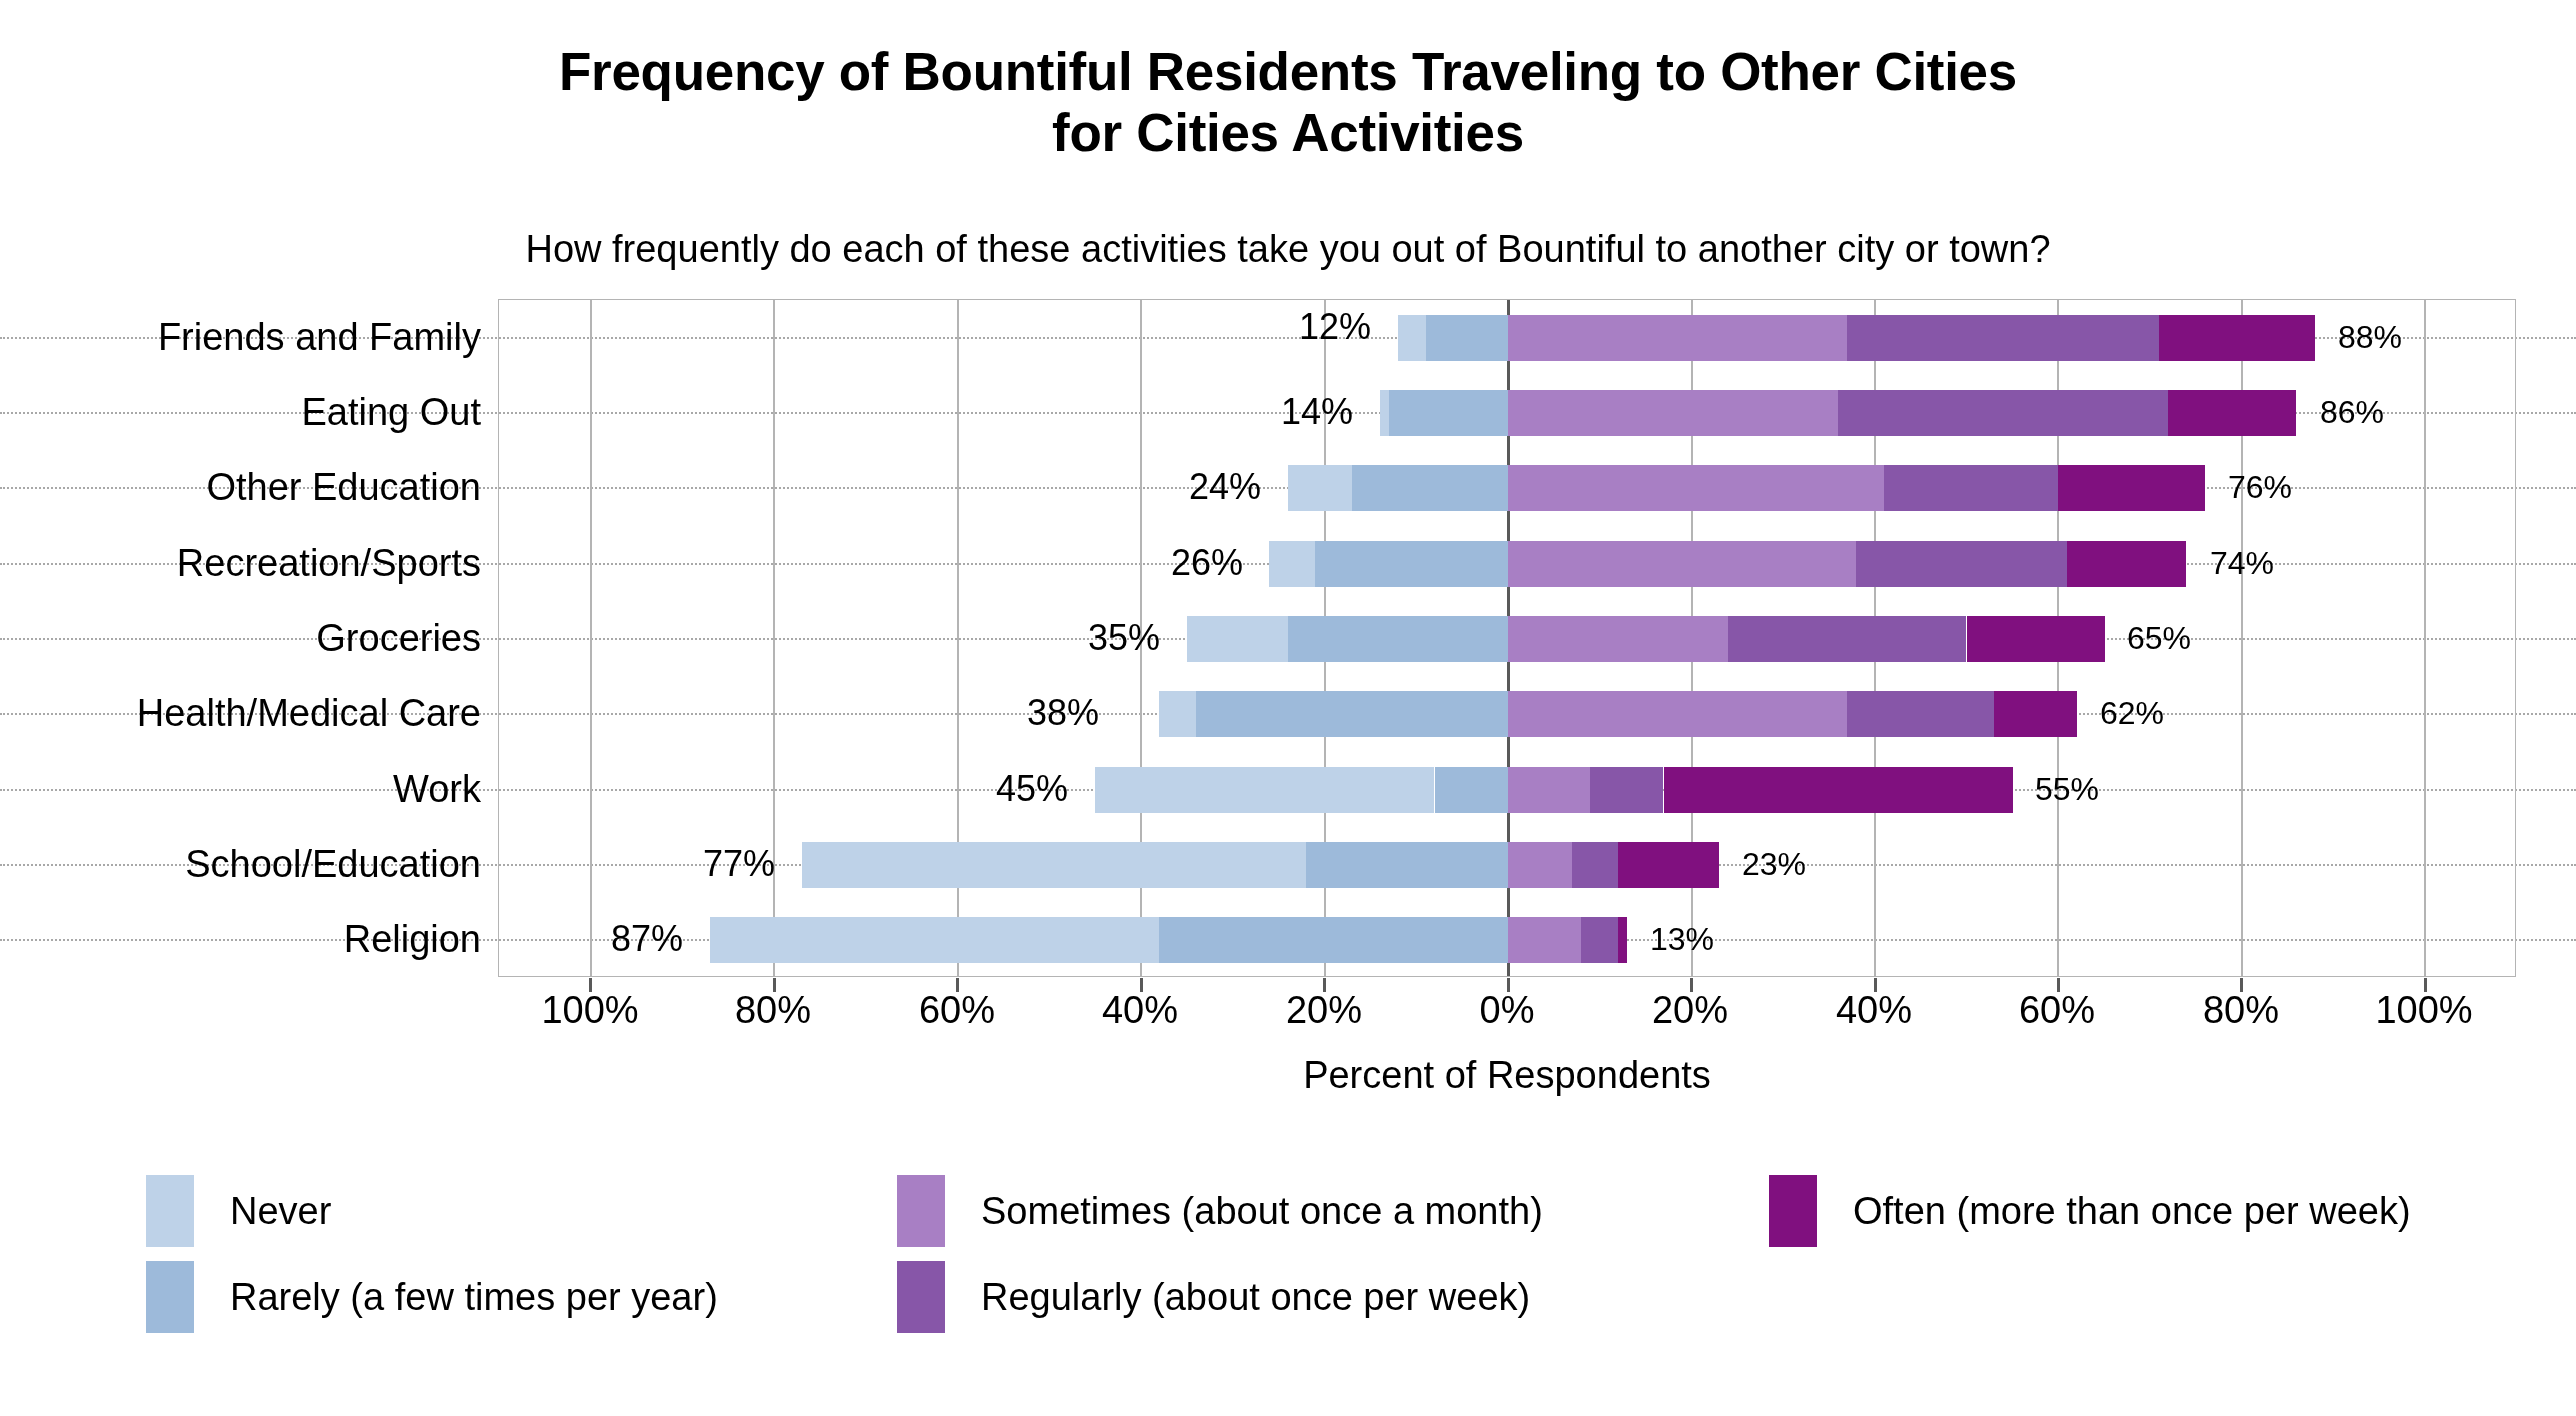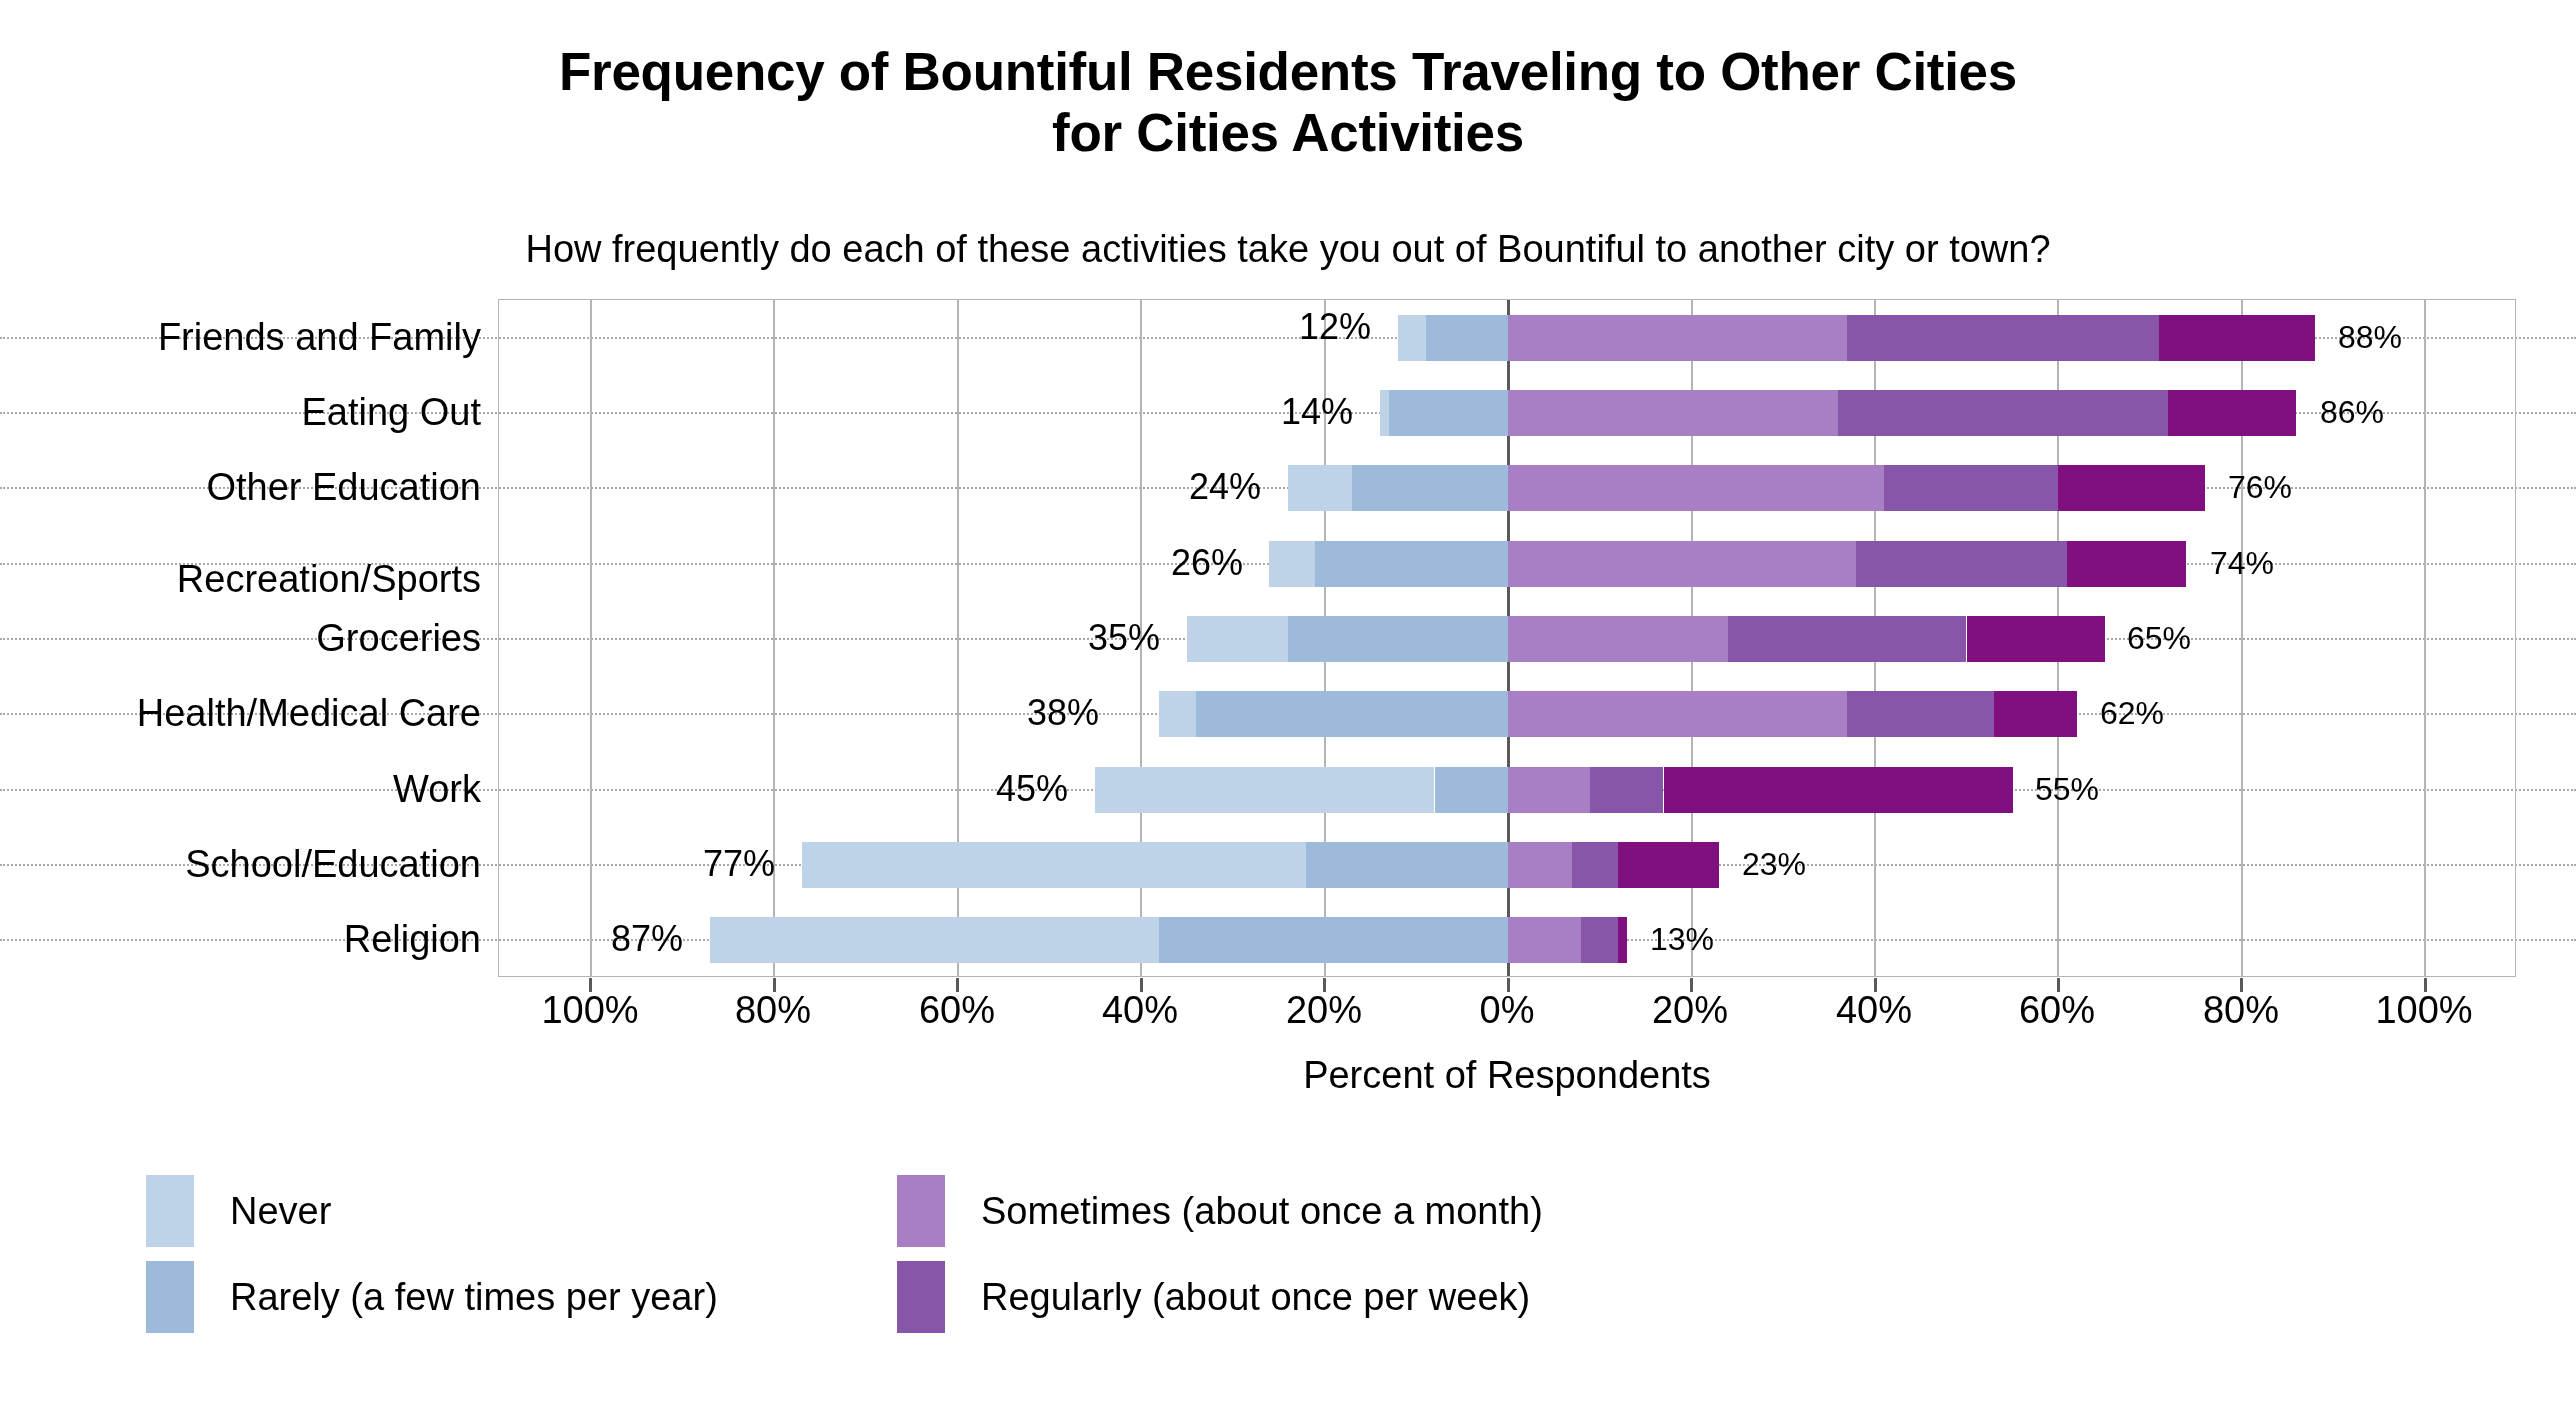--- a/index.html
+++ b/index.html
@@ -170,21 +170,21 @@
       <div class="seg" style="left: 211px; width: 449px; top: 617px; height: 46px; background: rgb(190, 210, 232);"></div>
       <div class="seg" style="left: 1009px; width: 73px; top: 617px; height: 46px; background: rgb(168, 127, 196);"></div>
       <div class="seg" style="left: 1082px; width: 37px; top: 617px; height: 46px; background: rgb(135, 86, 168);"></div>
       <div class="seg" style="left: 1119px; width: 9.2px; top: 617px; height: 46px; background: rgb(128, 16, 127);"></div>
     </div>
 
   <div id="cats">
       <div class="cat" style="top: 337px;">Friends and Family</div>
       <div class="cat" style="top: 412px;">Eating Out</div>
       <div class="cat" style="top: 487px;">Other Education</div>
-      <div class="cat" style="top: 579px;">Recreation/Sports</div>
+      <div class="cat" style="top: 563px;">Recreation/Sports</div>
       <div class="cat" style="top: 638px;">Groceries</div>
       <div class="cat" style="top: 713px;">Health/Medical Care</div>
       <div class="cat" style="top: 789px;">Work</div>
       <div class="cat" style="top: 864px;">School/Education</div>
       <div class="cat" style="top: 939px;">Religion</div>
     </div>
   <div id="xticks">
       <div class="xtick" style="left: 590px;">100%</div>
       <div class="xtick" style="left: 773px;">80%</div>
       <div class="xtick" style="left: 957px;">60%</div>
@@ -201,20 +201,24 @@
   <div class="xaxis-title">Percent of Respondents</div>
 
   <div class="legend" id="legend">
       <div class="lg" style="left: 146px; top: 0px;">
         <span class="sw" style="background: rgb(190, 210, 232);"></span>
         <span class="lgtxt">Never</span>
       </div>
       <div class="lg" style="left: 897px; top: 0px;">
         <span class="sw" style="background: rgb(168, 127, 196);"></span>
         <span class="lgtxt">Sometimes (about once a month)</span>
+      </div>
+      <div class="lg" style="left: 1769px; top: 0px;">
+        <span class="sw" style="background: rgb(128, 16, 127);"></span>
+        <span class="lgtxt">Often (more than once per week)</span>
       </div>
       <div class="lg" style="left: 146px; top: 86px;">
         <span class="sw" style="background: rgb(157, 186, 218);"></span>
         <span class="lgtxt">Rarely (a few times per year)</span>
       </div>
       <div class="lg" style="left: 897px; top: 86px;">
         <span class="sw" style="background: rgb(135, 86, 168);"></span>
         <span class="lgtxt">Regularly (about once per week)</span>
       </div>
     </div>

